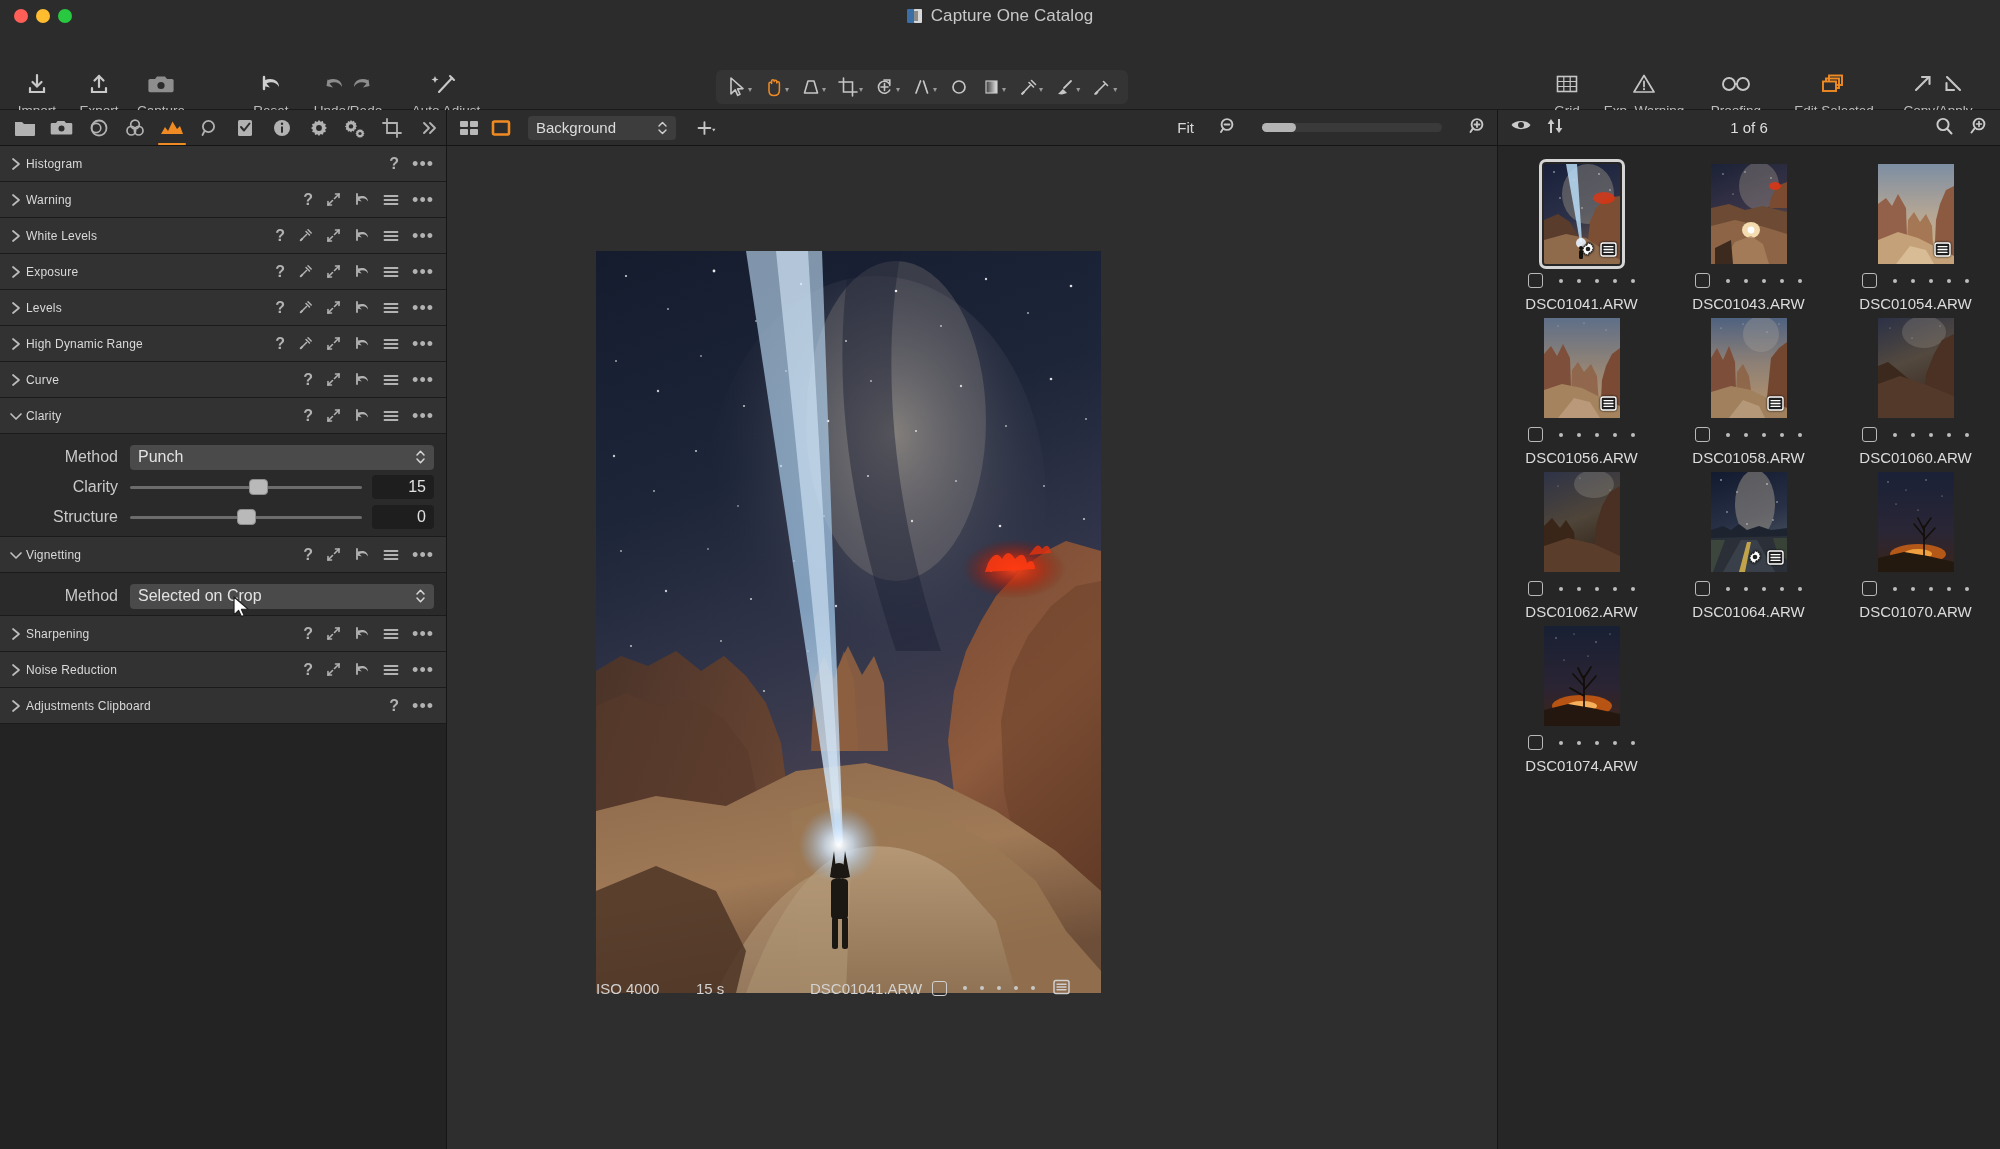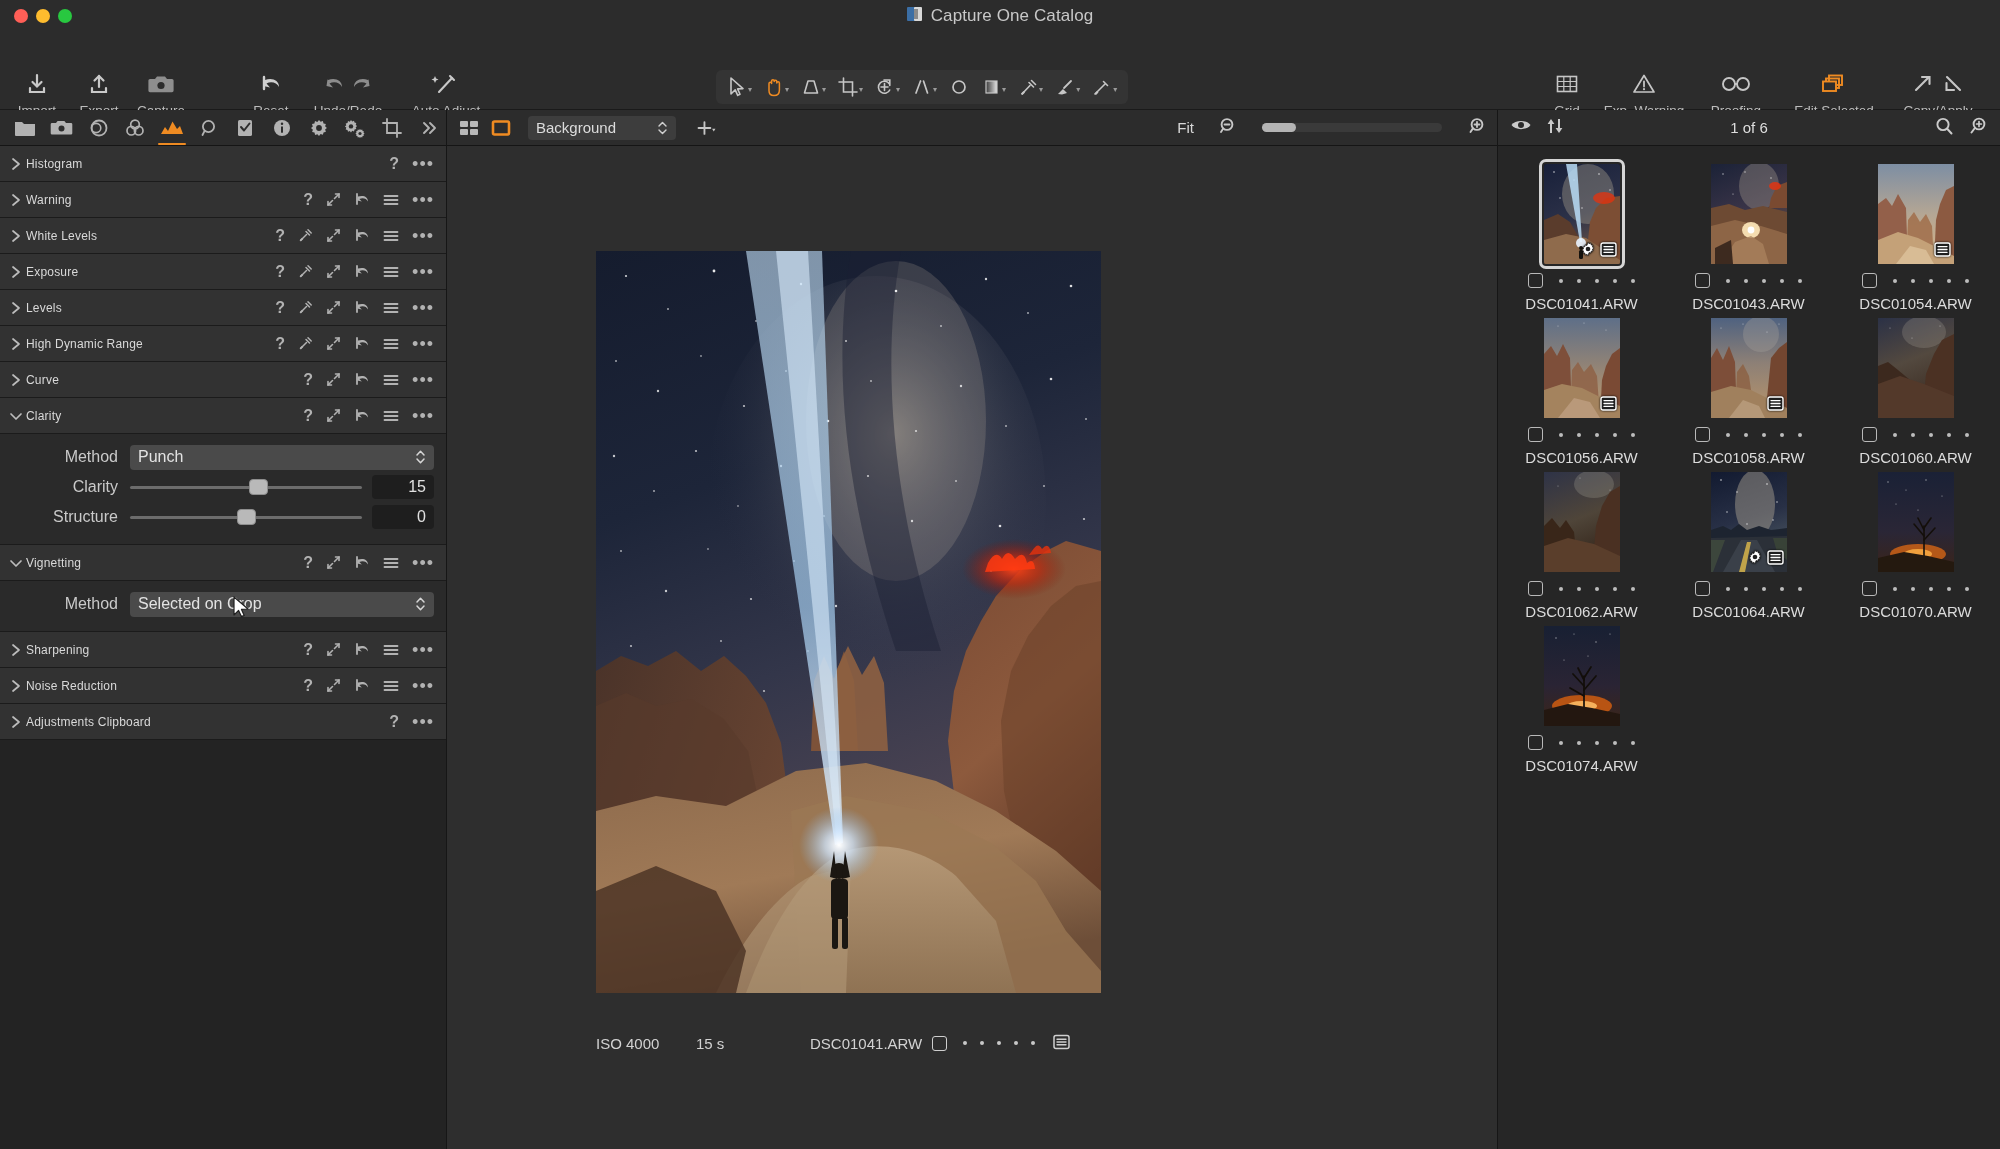--- a/index.html
+++ b/index.html
@@ -18,21 +18,21 @@
   .titlebar {
     position: absolute; left:0; top:0; width: 2000px; height: 32px;
     background: #2c2c2c;
     display: flex; align-items: center; justify-content: center;
   }
   .traffic { position: absolute; left: 14px; top: 9px; display: flex; gap: 8px; }
   .dot { width: 14px; height: 14px; border-radius: 50%; }
   .dot.red { background: #ff5f57; }
   .dot.yellow { background: #febc2e; }
   .dot.green { background: #28c840; }
-  .title-wrap { display: flex; align-items: flex-start; gap: 8px; }
+  .title-wrap { display: flex; align-items: center; gap: 8px; }
   .title-text { font-size: 17px; color: #c8c8c8; letter-spacing: .1px; }
   .app-ico { width: 16px; height: 16px; position: relative; }
   .app-ico .a { position:absolute; left:0; top:1px; width:9px; height:14px; background:#3b6ea5; border-radius:1px;}
   .app-ico .b { position:absolute; left:7px; top:1px; width:8px; height:14px; background:#d8d8d8; border-radius:1px;}
   .app-ico .c { position:absolute; left:7px; top:3px; width:4px; height:10px; background:#8a8a8a;}
 
   
   .maintoolbar {
     position: absolute; left:0; top:32px; width: 2000px; height: 78px;
     background: #2c2c2c;
@@ -89,21 +89,21 @@
     display: flex; align-items: center; padding: 0 8px 0 6px;
     position: relative;
   }
   .tool-header .tw { width: 20px; display:flex; align-items:center; justify-content:center; }
   .tool-header .tname { font-size: 12px; color: #d9d9d9; flex: 1; letter-spacing: .2px; }
   .hdr-icons { display: flex; align-items: center; gap: 13px; padding-right: 4px; }
   .hdr-icons .hi { color:#b2b2b2; display:flex; align-items:center; justify-content:center; }
   .qmark { font-size: 16px; color: #b2b2b2; font-weight: 600; }
   .dots3 { font-size: 18px; color: #b2b2b2; letter-spacing: 1px; line-height: 10px; }
 
-  .tool-body { background: #2a2a2a; padding: 8px 0 12px 0; border-bottom: 1px solid #1b1b1b;}
+  .tool-body { background: #2a2a2a; padding: 8px 0 4px 0; border-bottom: 1px solid #1b1b1b;}
   .prow { display: flex; align-items: center; height: 30px; padding: 0 12px 0 0; }
   .prow .plabel { width: 130px; text-align: right; font-size: 16px; color: #c9c9c9; padding-right: 12px; }
   .combo {
     flex: 1; height: 25px; background: #4a4a4a; border-radius: 4px;
     display: flex; align-items: center; padding: 0 8px;
     font-size: 16px; color: #e2e2e2; position: relative;
   }
   .combo .steppers { position: absolute; right: 8px; top: 3px; display:flex; flex-direction:column; align-items:center; gap:1px;}
   .slider-wrap { flex: 1; position: relative; height: 30px; display:flex; align-items:center; }
   .track { position: absolute; left: 0; right: 0; height: 3px; background: #6c6c6c; border-radius: 2px; }
@@ -138,21 +138,21 @@
   .zoomknob { position:absolute; left:0; top:0; width: 34px; height: 9px; background:#b4b4b4; border-radius: 5px;}
 
   
   .viewer {
     position: absolute; left: 446px; top: 146px; width: 1052px; height: 1003px;
     background: #2e2e2e;
   }
   .photo-wrap { position: absolute; left: 150px; top: 105px; width: 505px; height: 742px; }
   .photo { width: 100%; height: 100%; position: relative; overflow: hidden; }
   .infobar {
-    position: absolute; left: 150px; top: 883px; width: 505px; height: 28px;
+    position: absolute; left: 150px; top: 828px; width: 505px; height: 28px;
     display: flex; align-items: center; gap: 0px; font-size: 15px; color: #d2d2d2;
   }
   .infobar .iso { width: 100px; }
   .infobar .shut { width: 62px; }
   .infobar .fn { margin-left: 52px; }
   .cbox { width: 15px; height: 15px; border: 1.6px solid #cfcfcf; border-radius: 3px; margin-left: 10px;}
   .rdots { display: flex; gap: 13px; margin-left: 16px; }
   .rdot { width: 4px; height: 4px; border-radius: 50%; background: #c8c8c8; }
 
   

